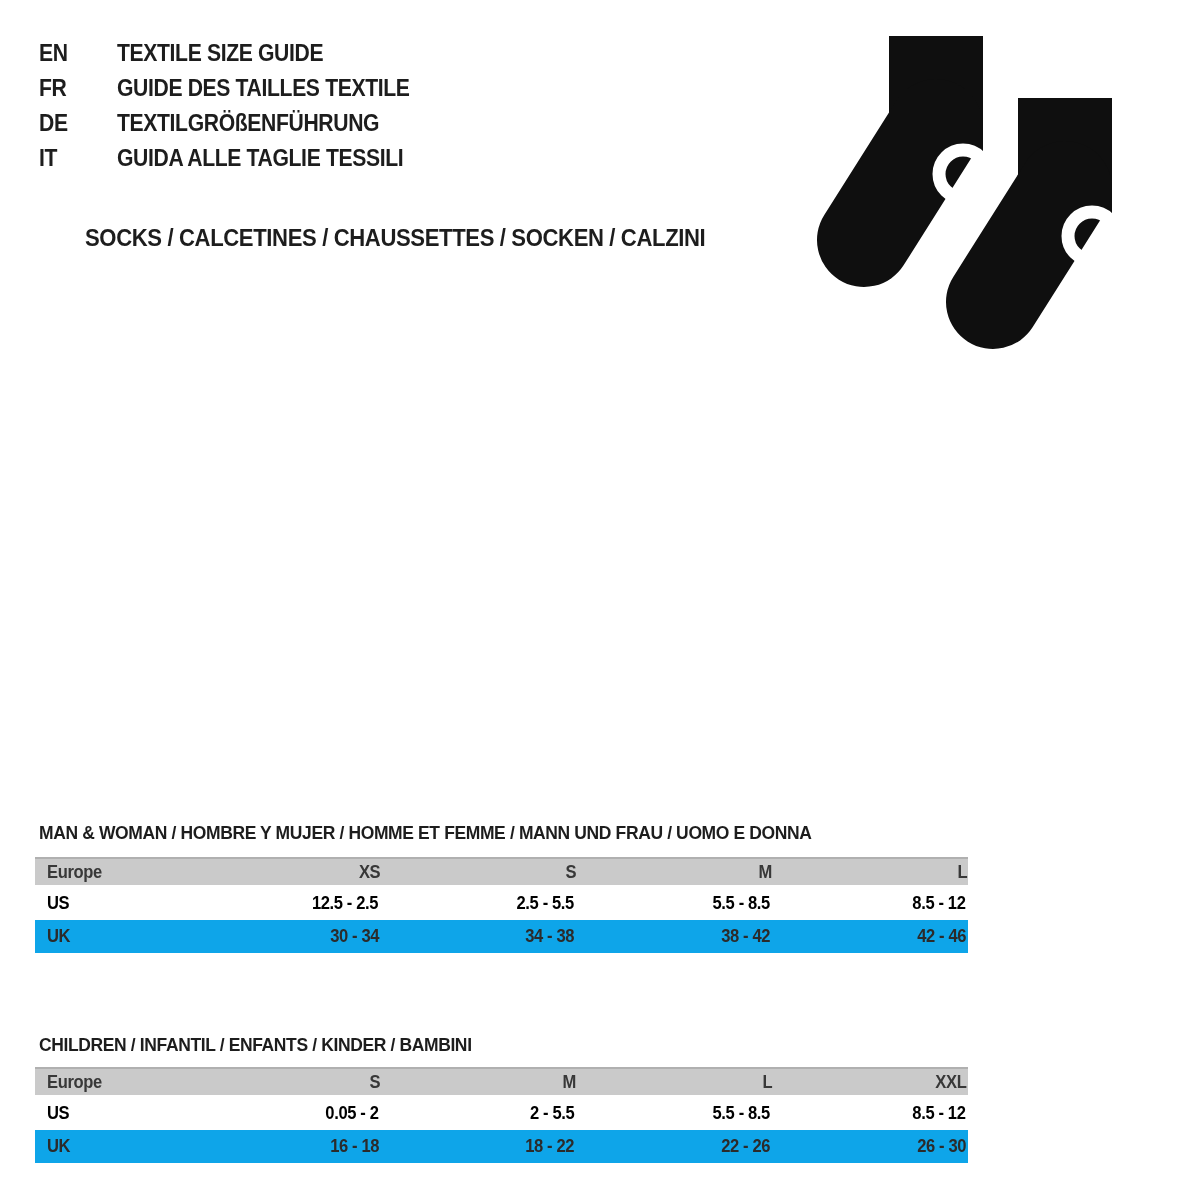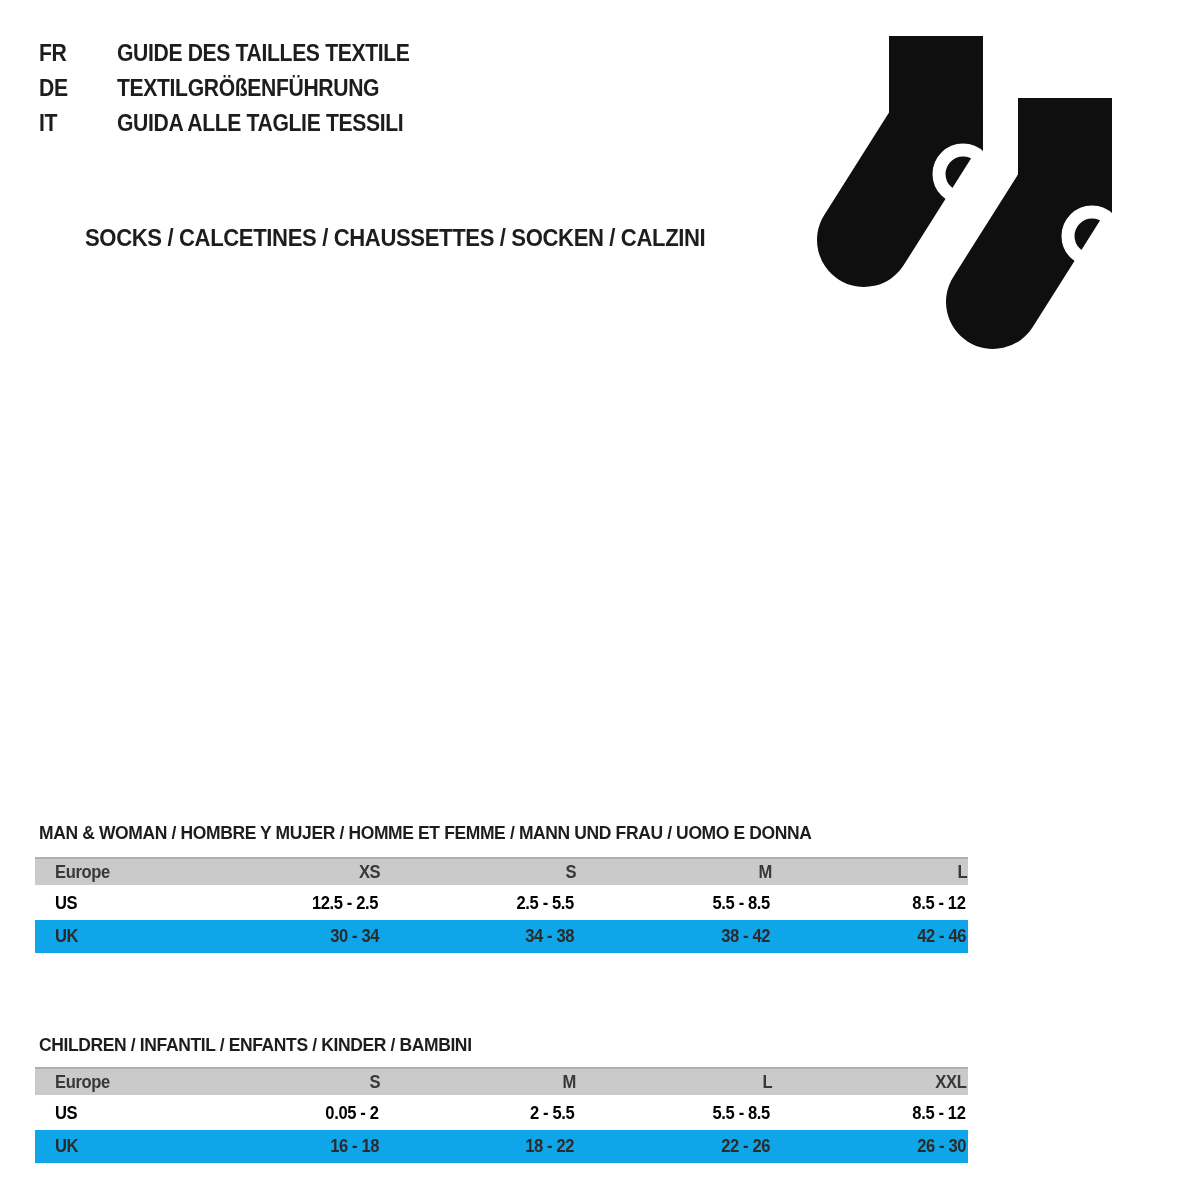--- a/index.html
+++ b/index.html
@@ -112,27 +112,31 @@
     height: 33px;
     background: #0ea5e9;
     color: #2b2b2b;
   }
   .tcell {
     text-align: right;
     overflow: visible;
   }
   .tcell.first {
     text-align: left;
-    padding-left: 20px;
+    padding-left: 12px;
   }
 </style>
 </head>
 <body>
 
 <div class="lang-block">
+  <div class="lang-row">
+    <span class="lang-code"><span class="cond">EN</span></span>
+    <span class="lang-label"><span class="cond">TEXTILE SIZE GUIDE</span></span>
+  </div>
   <div class="lang-row">
     <span class="lang-code"><span class="cond">FR</span></span>
     <span class="lang-label"><span class="cond">GUIDE DES TAILLES TEXTILE</span></span>
   </div>
   <div class="lang-row">
     <span class="lang-code"><span class="cond">DE</span></span>
     <span class="lang-label"><span class="cond">TEXTILGRÖßENFÜHRUNG</span></span>
   </div>
   <div class="lang-row">
     <span class="lang-code"><span class="cond">IT</span></span>

